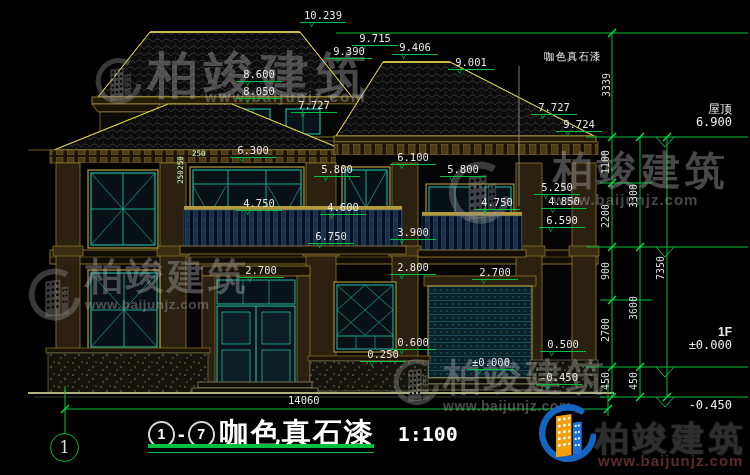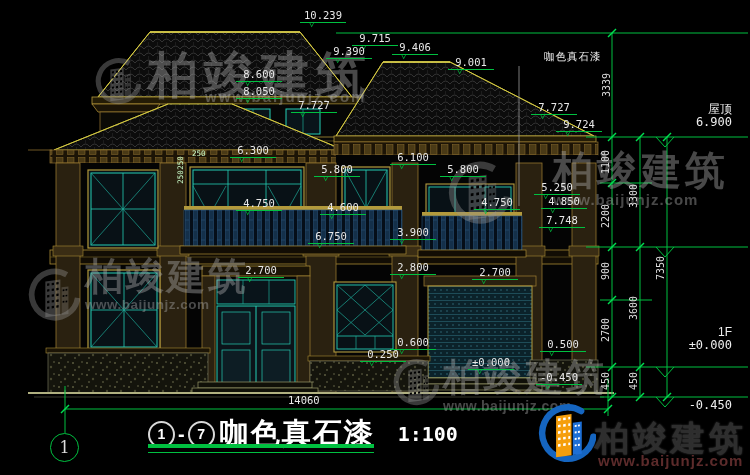--- a/index.html
+++ b/index.html
@@ -409,21 +409,21 @@
   <div class="elev" style="left:236px;top:85px"><span>8.050</span></div>
   <div class="elev" style="left:291px;top:99px"><span>7.727</span></div>
   <div class="elev" style="left:531px;top:101px"><span>7.727</span></div>
   <div class="elev" style="left:556px;top:118px"><span>9.724</span></div>
   <div class="elev" style="left:230px;top:144px"><span>6.300</span></div>
   <div class="elev" style="left:390px;top:151px"><span>6.100</span></div>
   <div class="elev" style="left:314px;top:163px"><span>5.800</span></div>
   <div class="elev" style="left:440px;top:163px"><span>5.800</span></div>
   <div class="elev" style="left:534px;top:181px"><span>5.250</span></div>
   <div class="elev" style="left:541px;top:195px"><span>4.850</span></div>
-  <div class="elev" style="left:539px;top:214px"><span>7.748</span></div>
+  <div class="elev" style="left:539px;top:214px"><span>6.590</span></div>
   <div class="elev" style="left:236px;top:197px"><span>4.750</span></div>
   <div class="elev" style="left:474px;top:196px"><span>4.750</span></div>
   <div class="elev" style="left:320px;top:201px"><span>4.600</span></div>
   <div class="elev" style="left:308px;top:230px"><span>6.750</span></div>
   <div class="elev" style="left:390px;top:226px"><span>3.900</span></div>
   <div class="elev" style="left:238px;top:264px"><span>2.700</span></div>
   <div class="elev" style="left:390px;top:261px"><span>2.800</span></div>
   <div class="elev" style="left:472px;top:266px"><span>2.700</span></div>
   <div class="elev" style="left:390px;top:336px"><span>0.600</span></div>
   <div class="elev" style="left:360px;top:348px"><span>0.250</span></div>
@@ -446,21 +446,21 @@
   <span class="vdim" style="left:633px;top:196px">3300</span>
   <span class="vdim" style="left:633px;top:308px">3600</span>
   <span class="vdim" style="left:633px;top:381px">450</span>
   <span class="vdim" style="left:660px;top:268px">7350</span>
 
   <div class="lvl" style="left:668px;top:103px">
     <div>屋顶</div>
     <div class="ev">6.900</div>
   </div>
   <div class="lvl" style="left:668px;top:326px">
-    <div style="font-weight:normal">1F</div>
+    <div style="font-weight:bold">1F</div>
     <div class="ev">±0.000</div>
   </div>
   <div class="lvl" style="left:668px;top:399px">
     <div class="ev">-0.450</div>
   </div>
 
   <div class="ow" style="left:288px;top:394px">14060</div>
 
   <div class="axisb">
     <span>1</span>

